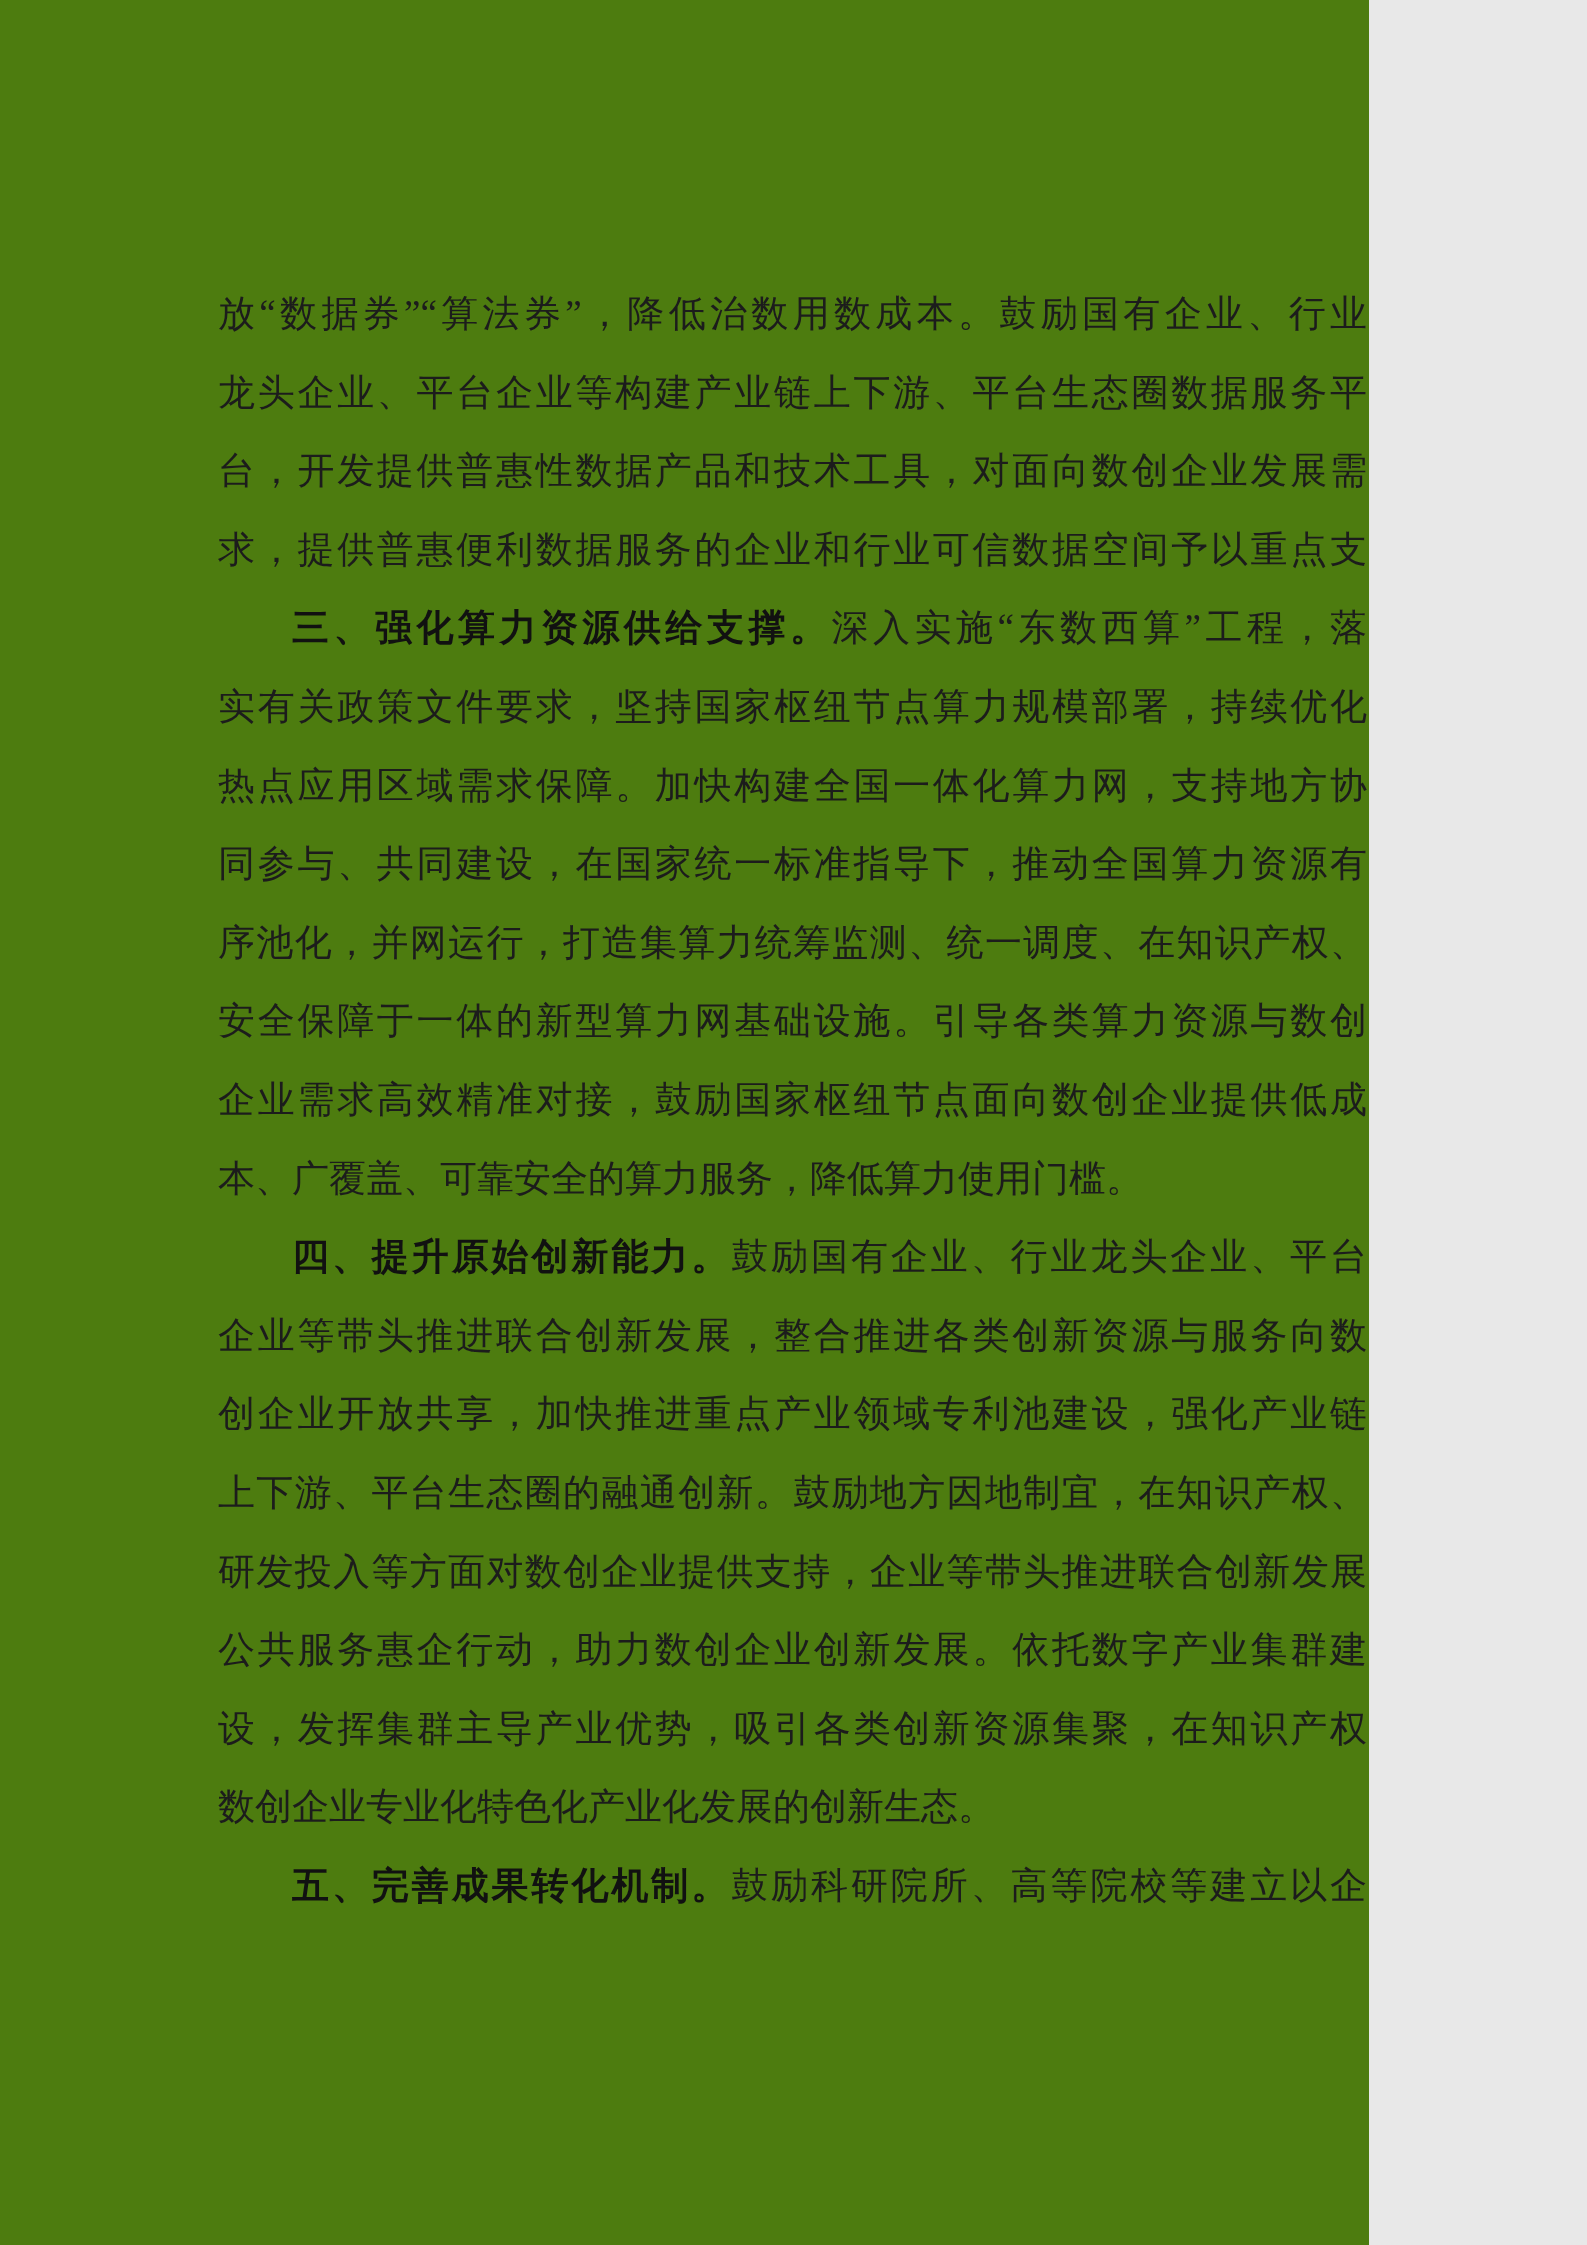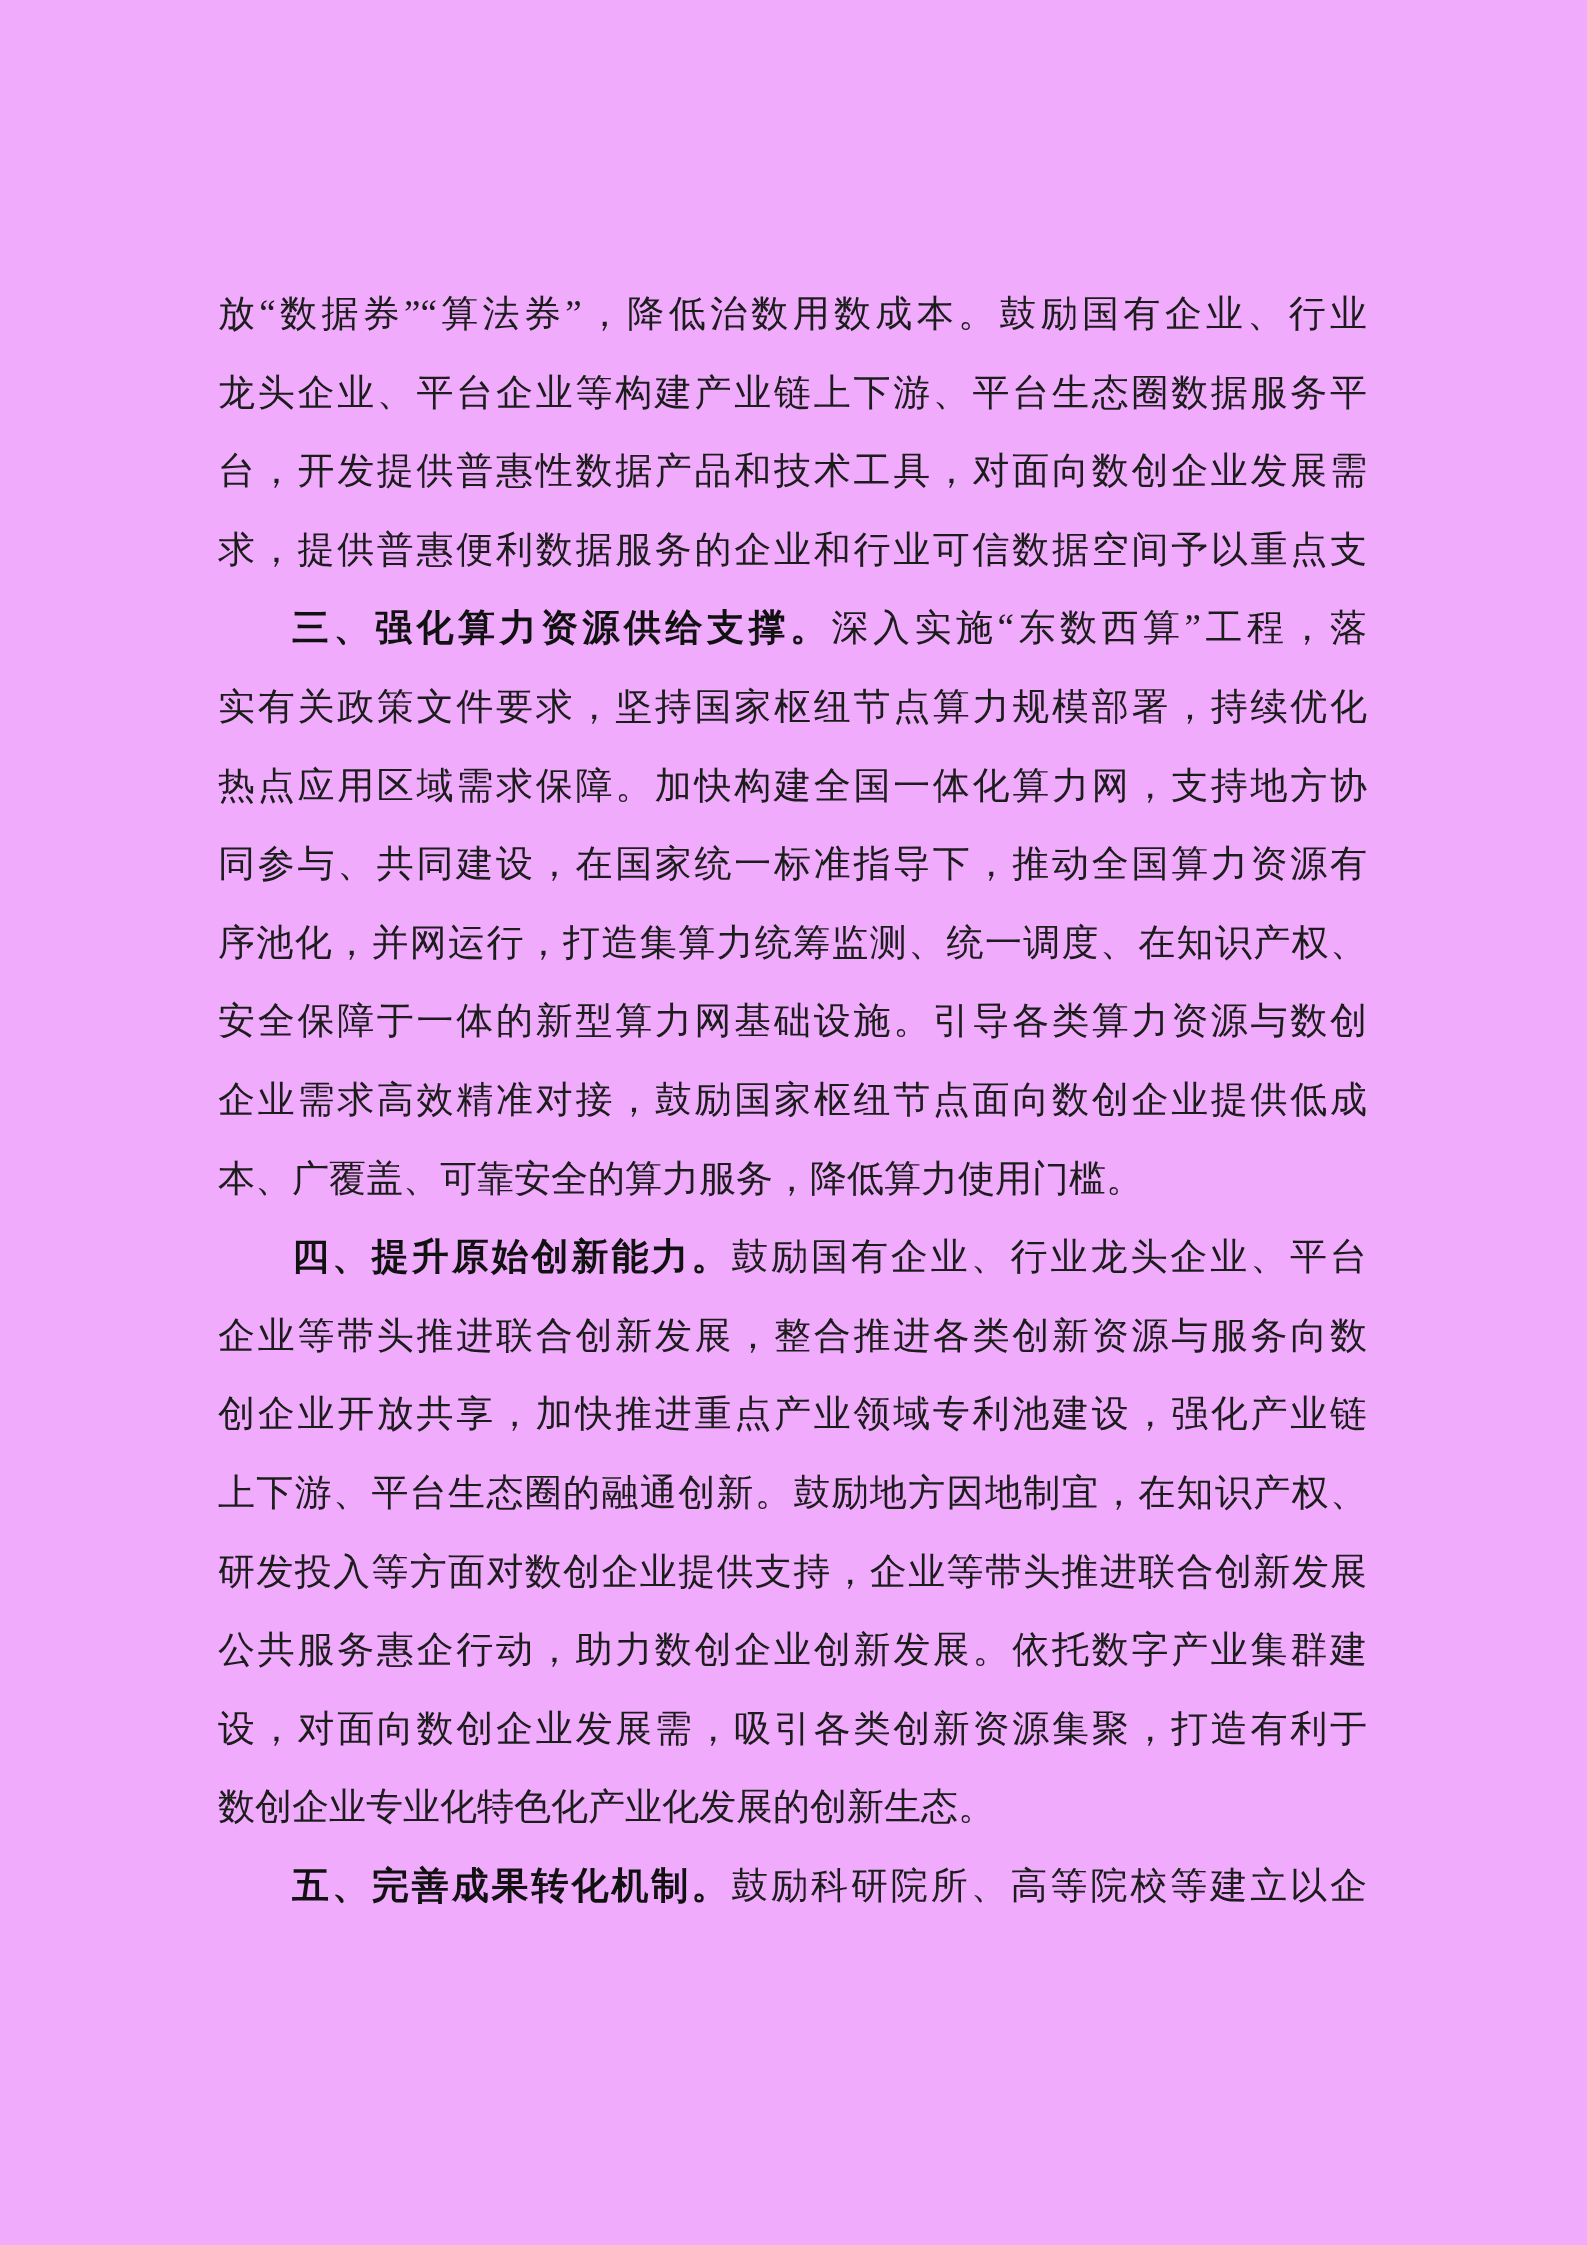--- a/index.html
+++ b/index.html
@@ -2,23 +2,23 @@
 <html><head>
 <meta charset="utf-8">
 <style>
   html, body {
     margin: 0;
     padding: 0;
     background: #e8e8e8;
   }
   .page {
     position: relative;
-    width: 1587px;
+    width: 1369px;
     height: 2245px;
-    background: #f0abfc;
+    background: #4d7c0f;
     overflow: hidden;
   }
   .text-block {
     position: absolute;
     left: 218px;
     top: 275px;
     width: 1149px;
     font-family: "Liberation Serif", "DejaVu Serif", serif;
     font-size: 37px;
     color: #1c1c1c;
@@ -57,17 +57,17 @@
     <div class="line"><span class="head"></span><span class="body">序池化，并网运行，打造集算力统筹监测、统一调度、在知识产权、</span></div>
     <div class="line"><span class="head"></span><span class="body">安全保障于一体的新型算力网基础设施。引导各类算力资源与数创</span></div>
     <div class="line"><span class="head"></span><span class="body">企业需求高效精准对接，鼓励国家枢纽节点面向数创企业提供低成</span></div>
     <div class="line end"><span class="head"></span><span class="body">本、广覆盖、可靠安全的算力服务，降低算力使用门槛。</span></div>
     <div class="line indent"><span class="head">四、提升原始创新能力。</span><span class="body">鼓励国有企业、行业龙头企业、平台</span></div>
     <div class="line"><span class="head"></span><span class="body">企业等带头推进联合创新发展，整合推进各类创新资源与服务向数</span></div>
     <div class="line"><span class="head"></span><span class="body">创企业开放共享，加快推进重点产业领域专利池建设，强化产业链</span></div>
     <div class="line"><span class="head"></span><span class="body">上下游、平台生态圈的融通创新。鼓励地方因地制宜，在知识产权、</span></div>
     <div class="line"><span class="head"></span><span class="body">研发投入等方面对数创企业提供支持，企业等带头推进联合创新发展</span></div>
     <div class="line"><span class="head"></span><span class="body">公共服务惠企行动，助力数创企业创新发展。依托数字产业集群建</span></div>
-    <div class="line"><span class="head"></span><span class="body">设，对面向数创企业发展需，吸引各类创新资源集聚，打造有利于</span></div>
+    <div class="line"><span class="head"></span><span class="body">设，发挥集群主导产业优势，吸引各类创新资源集聚，在知识产权</span></div>
     <div class="line end"><span class="head"></span><span class="body">数创企业专业化特色化产业化发展的创新生态。</span></div>
     <div class="line indent"><span class="head">五、完善成果转化机制。</span><span class="body">鼓励科研院所、高等院校等建立以企</span></div>
   </div>
 </div>
 
 </body></html>

